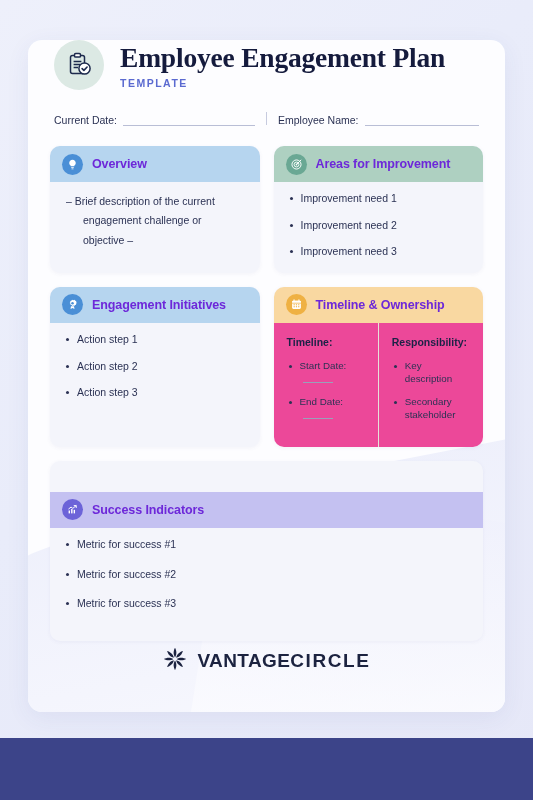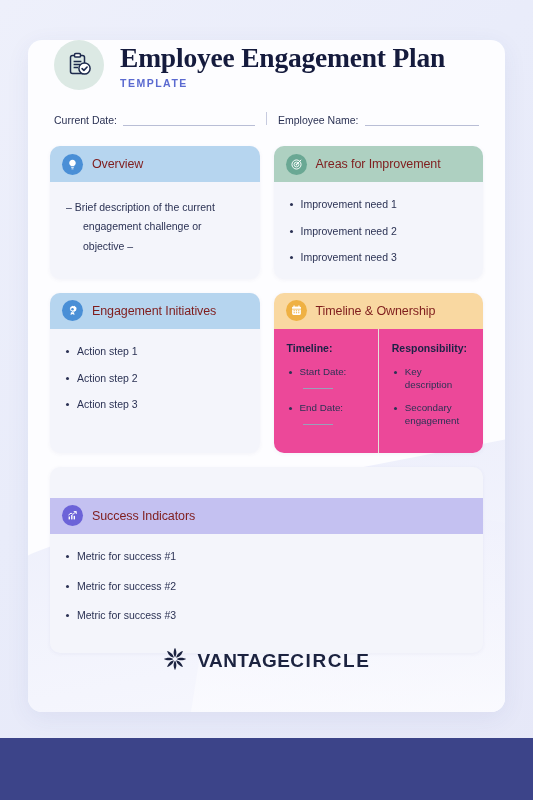--- a/index.html
+++ b/index.html
@@ -147,27 +147,27 @@
     height: 36px;
   }
   .card-icon {
     width: 21px; height: 21px;
     flex: 0 0 21px;
     border-radius: 50%;
     display: flex; align-items: center; justify-content: center;
   }
   .card-title {
     font-size: 12.5px;
-    font-weight: 400;
-    color: #7f1d1d;
+    font-weight: 700;
+    color: #6d28d9;
     letter-spacing: -0.1px;
     white-space: nowrap;
   }
   .card-body {
-    padding: 16px 14px 14px 14px;
+    padding: 10px 14px 14px 14px;
     flex: 1 1 auto;
   }
 
   
   .th-blue   .card-head { background: #b6d5ef; }
   .th-blue   .card-icon { background: #4a8fd6; }
   .th-green  .card-head { background: #aed0c1; }
   .th-green  .card-icon { background: #6aa894; }
   .th-orange .card-head { background: #f9d8a1; }
   .th-orange .card-icon { background: #efb143; }
@@ -385,21 +385,21 @@
               <div class="split-head">Timeline:</div>
               <ul class="bullets">
                 <li><span>Start Date:</span><span class="inline-blank"></span></li>
                 <li><span>End Date:</span><span class="inline-blank"></span></li>
               </ul>
             </div>
             <div class="split-col">
               <div class="split-head">Responsibility:</div>
               <ul class="bullets">
                 <li>Key description</li>
-                <li>Secondary engagement</li>
+                <li>Secondary stakeholder</li>
               </ul>
             </div>
           </div>
         </div>
 
       </div>
 
       <div class="card-row">
         <div class="card th-purple card-wide">
           <div class="card-head">

